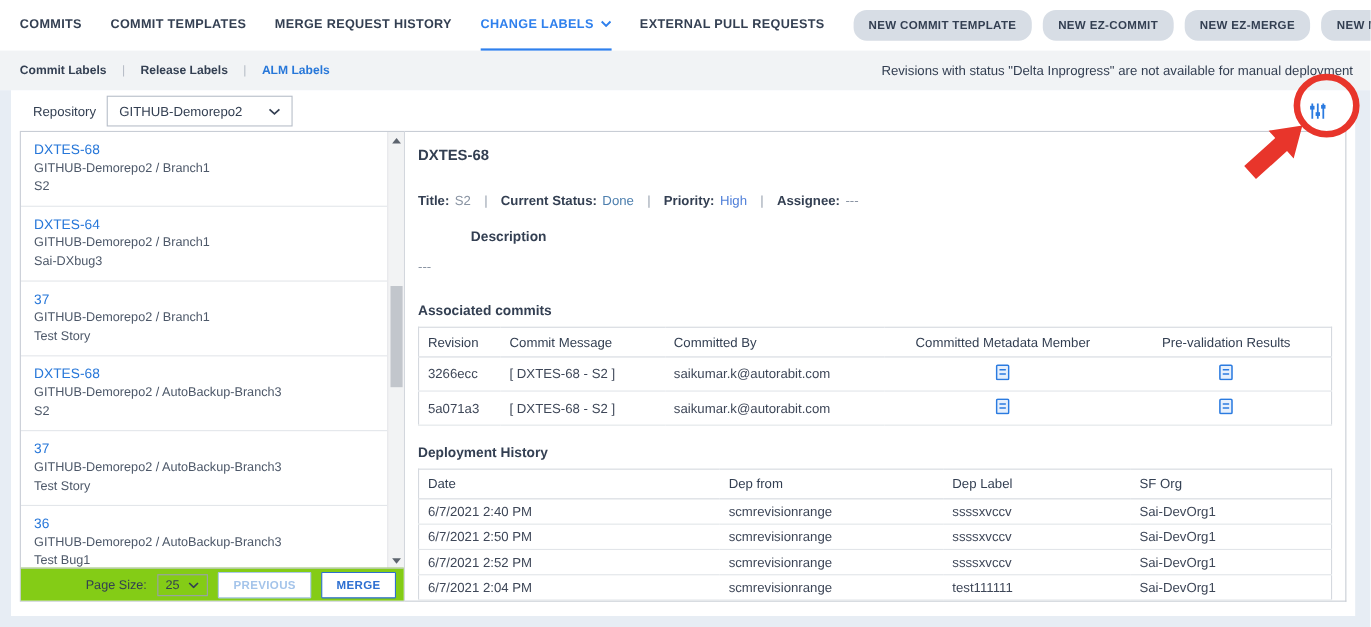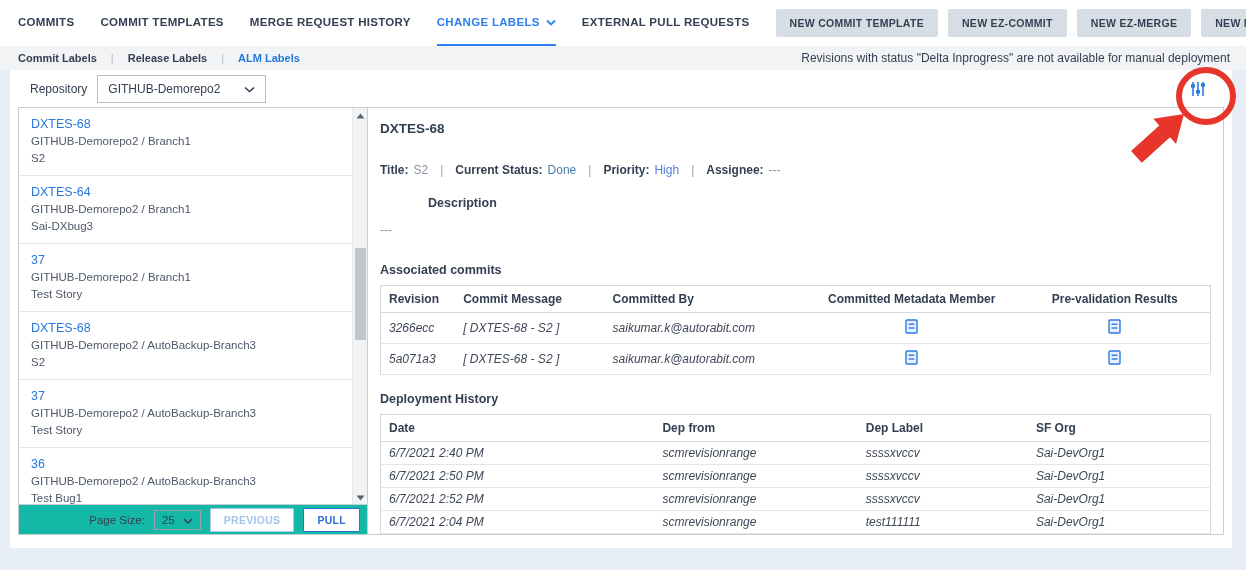--- a/index.html
+++ b/index.html
@@ -11,23 +11,23 @@
     overflow: hidden;
     color: var(--text);
   }
   
   .topnav { height:46px; background:#fff; display:flex; align-items:stretch; padding-left:18px; }
   .tab { display:flex; align-items:center; gap:6px; margin-right:26px; font-size:11.5px; font-weight:bold;
          letter-spacing:.3px; color:var(--text); border-bottom:2px solid transparent; cursor:pointer; white-space:nowrap; }
   .tab.active { color:var(--tab_active); border-bottom-color:var(--tab_active); }
   .nav-actions { margin-left:auto; display:flex; align-items:center; gap:10px; padding-right:8px; }
   .nav-btn { background:var(--button_bg); color:var(--text); font-size:10.5px; font-weight:bold; letter-spacing:.3px;
-             padding:8px 14px; border:none; border-radius:2px; cursor:pointer; white-space:nowrap; }
-  
-  .subnav { height:24px; background:#f1f3f5; display:flex; align-items:center; padding:0 16px 0 18px; font-size:11px; }
+             padding:8px 14px; border:none; border-radius:12px; cursor:pointer; white-space:nowrap; }
+  
+  .subnav { height:36px; background:#f1f3f5; display:flex; align-items:center; padding:0 16px 0 18px; font-size:11px; }
   .subnav-item { font-weight:bold; color:var(--text); cursor:pointer; }
   .subnav-item.active { color:var(--link); }
   .subnav-sep { color:#b4bac4; margin:0 14px; }
   .subnav-note { margin-left:auto; font-size:12px; color:var(--text); }
   
   .page-body { height:532px; background:#e7edf4; padding:0 14px 14px 10px; }
   .content-card { background:#fff; height:478px; position:relative; padding:0 8px; }
   .repo-row { height:37px; display:flex; align-items:center; padding-left:12px; }
   .repo-label { font-size:12px; color:var(--text); }
   .repo-select { margin-left:10px; border:1px solid #b7bec9; background:#fff; display:flex; align-items:center;
@@ -40,43 +40,43 @@
   .list-item { padding:9px 0 10px 12px; border-bottom:1px solid #e3e6ea; cursor:pointer; }
   .li-id { font-size:12.5px; color:var(--link); }
   .li-sub { font-size:11.5px; color:#4d5869; margin-top:3px; line-height:14px; }
   
   .vscroll { position:absolute; top:0; right:0; width:15px; height:397px; background:#f2f3f4; border-left:1px solid #e6e8ea; }
   .vs-arrow { position:absolute; left:0; width:15px; height:15px; display:flex; align-items:center; justify-content:center; cursor:pointer; }
   .vs-arrow.up { top:0; } .vs-arrow.down { bottom:0; }
   .vs-arrow svg { display:block; }
   .vs-thumb { position:absolute; left:2px; width:11px; top:140px; height:92px; background:#c2c6cc; cursor:pointer; }
   .pagination { position:absolute; left:0; right:0; bottom:0; height:30px; border-top:1px solid #c8cdd5;
-                display:flex; align-items:center; justify-content:flex-end; gap:9px; padding-right:7px; font-size:11.5px; background:#14b8a6; }
+                display:flex; align-items:center; justify-content:flex-end; gap:9px; padding-right:7px; font-size:11.5px; background:#84cc16; }
   .pagesize-label { color:var(--text); }
   .pagesize-select { border:1px solid #99a1ac; display:flex; align-items:center; gap:8px; padding:3px 7px;
                      font-size:11.5px; color:var(--text); cursor:pointer; }
   .pg-btn { background:#fff; font-size:10.5px; font-weight:bold; letter-spacing:.3px; padding:5px 13px; cursor:pointer; border-radius:1px; }
   .pg-btn.prev { border:1px solid #a9c8ec; color:#a4c4ea; }
   .pg-btn.next { border:1px solid var(--accent); color:var(--accent); }
   
   .detail-panel { flex:1; border:1px solid #c8cdd5; border-left:none; background:#fff; padding:13px 12px 0 12px; overflow:hidden; }
   .detail-title { font-size:13.5px; font-weight:bold; color:var(--text); }
   .meta-row { margin-top:27px; font-size:12px; display:flex; align-items:center; }
   .meta-label { font-weight:bold; color:var(--text); margin-right:5px; }
   .meta-sep { color:#9aa3b0; margin:0 12px; }
   .mv-title { color:var(--muted); } .mv-status { color:var(--status_value); }
   .mv-priority { color:var(--priority_value); } .mv-assignee { color:var(--muted); }
   .section-h { font-size:12.5px; font-weight:bold; color:var(--text); }
   .desc-h { margin-top:19px;margin-left:48px; }
   .desc-val { margin-top:13px; font-size:12px; color:var(--muted); }
   .commits-h { margin-top:26px; }
   .dep-h { margin-top:17px; }
   table { border-collapse:collapse; width:100%; margin-top:8px; border:1px solid #d5d9df; table-layout:fixed; }
-  th { text-align:left; font-size:12px; font-weight:bold; color:var(--text); padding:6px 8px; border-bottom:1px solid #d5d9df; }
-  td { font-size:12px; color:#3e4758; padding:5px 8px; border-bottom:1px solid #e2e5e9;font-style:italic; }
+  th { text-align:left; font-size:12px; font-weight:normal; color:var(--text); padding:6px 8px; border-bottom:1px solid #d5d9df; }
+  td { font-size:12px; color:#3e4758; padding:5px 8px; border-bottom:1px solid #e2e5e9; }
   .commits-table td { padding:6px 8px; }
   .col-center { text-align:center; }
   .doc-icon { display:inline-block; cursor:pointer; }
   .dep-table td { padding:4px 8px; }
   
   .annotation { position:absolute; left:1090px; top:60px; width:156px; height:122px; pointer-events:none; z-index:20; }
 </style>
 </head>
 <body>
 
@@ -202,21 +202,21 @@
           <span class="pagesize-label">Page Size:</span>
           <div class="pagesize-select">
             <span>25</span>
             <span>
               <svg width="10" height="6" viewBox="0 0 10 6">
                   <polyline points="1,1 5,5 9,1" fill="none" stroke="#333f52" stroke-width="1.5"></polyline>
                 </svg>
             </span>
           </div>
           <button class="pg-btn prev">PREVIOUS</button>
-          <button class="pg-btn next">PULL</button>
+          <button class="pg-btn next">MERGE</button>
         </div>
       </div>
 
       <div class="detail-panel">
         <div class="detail-title">DXTES-68</div>
 
         <div class="meta-row">
           <span class="meta-label">Title:</span>
           <span class="mv-title">S2</span>
           <span class="meta-sep">|</span>

